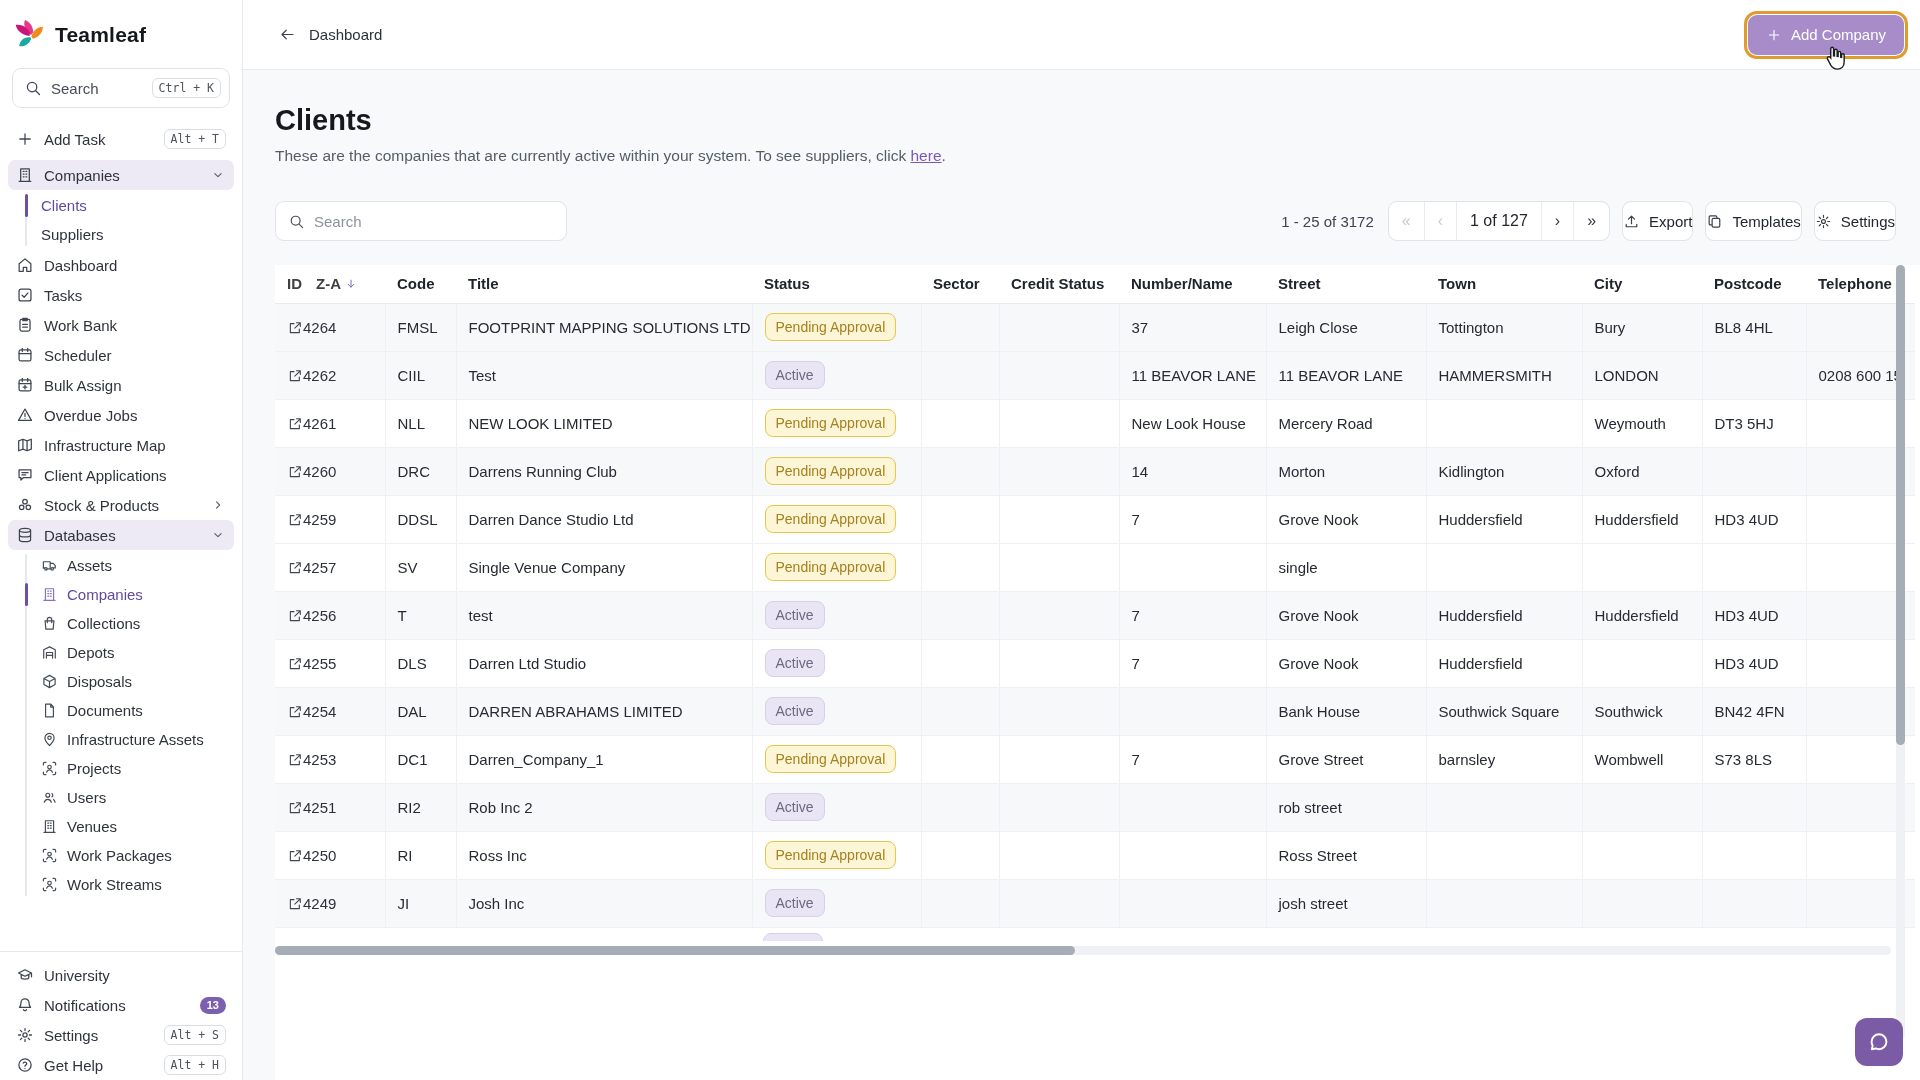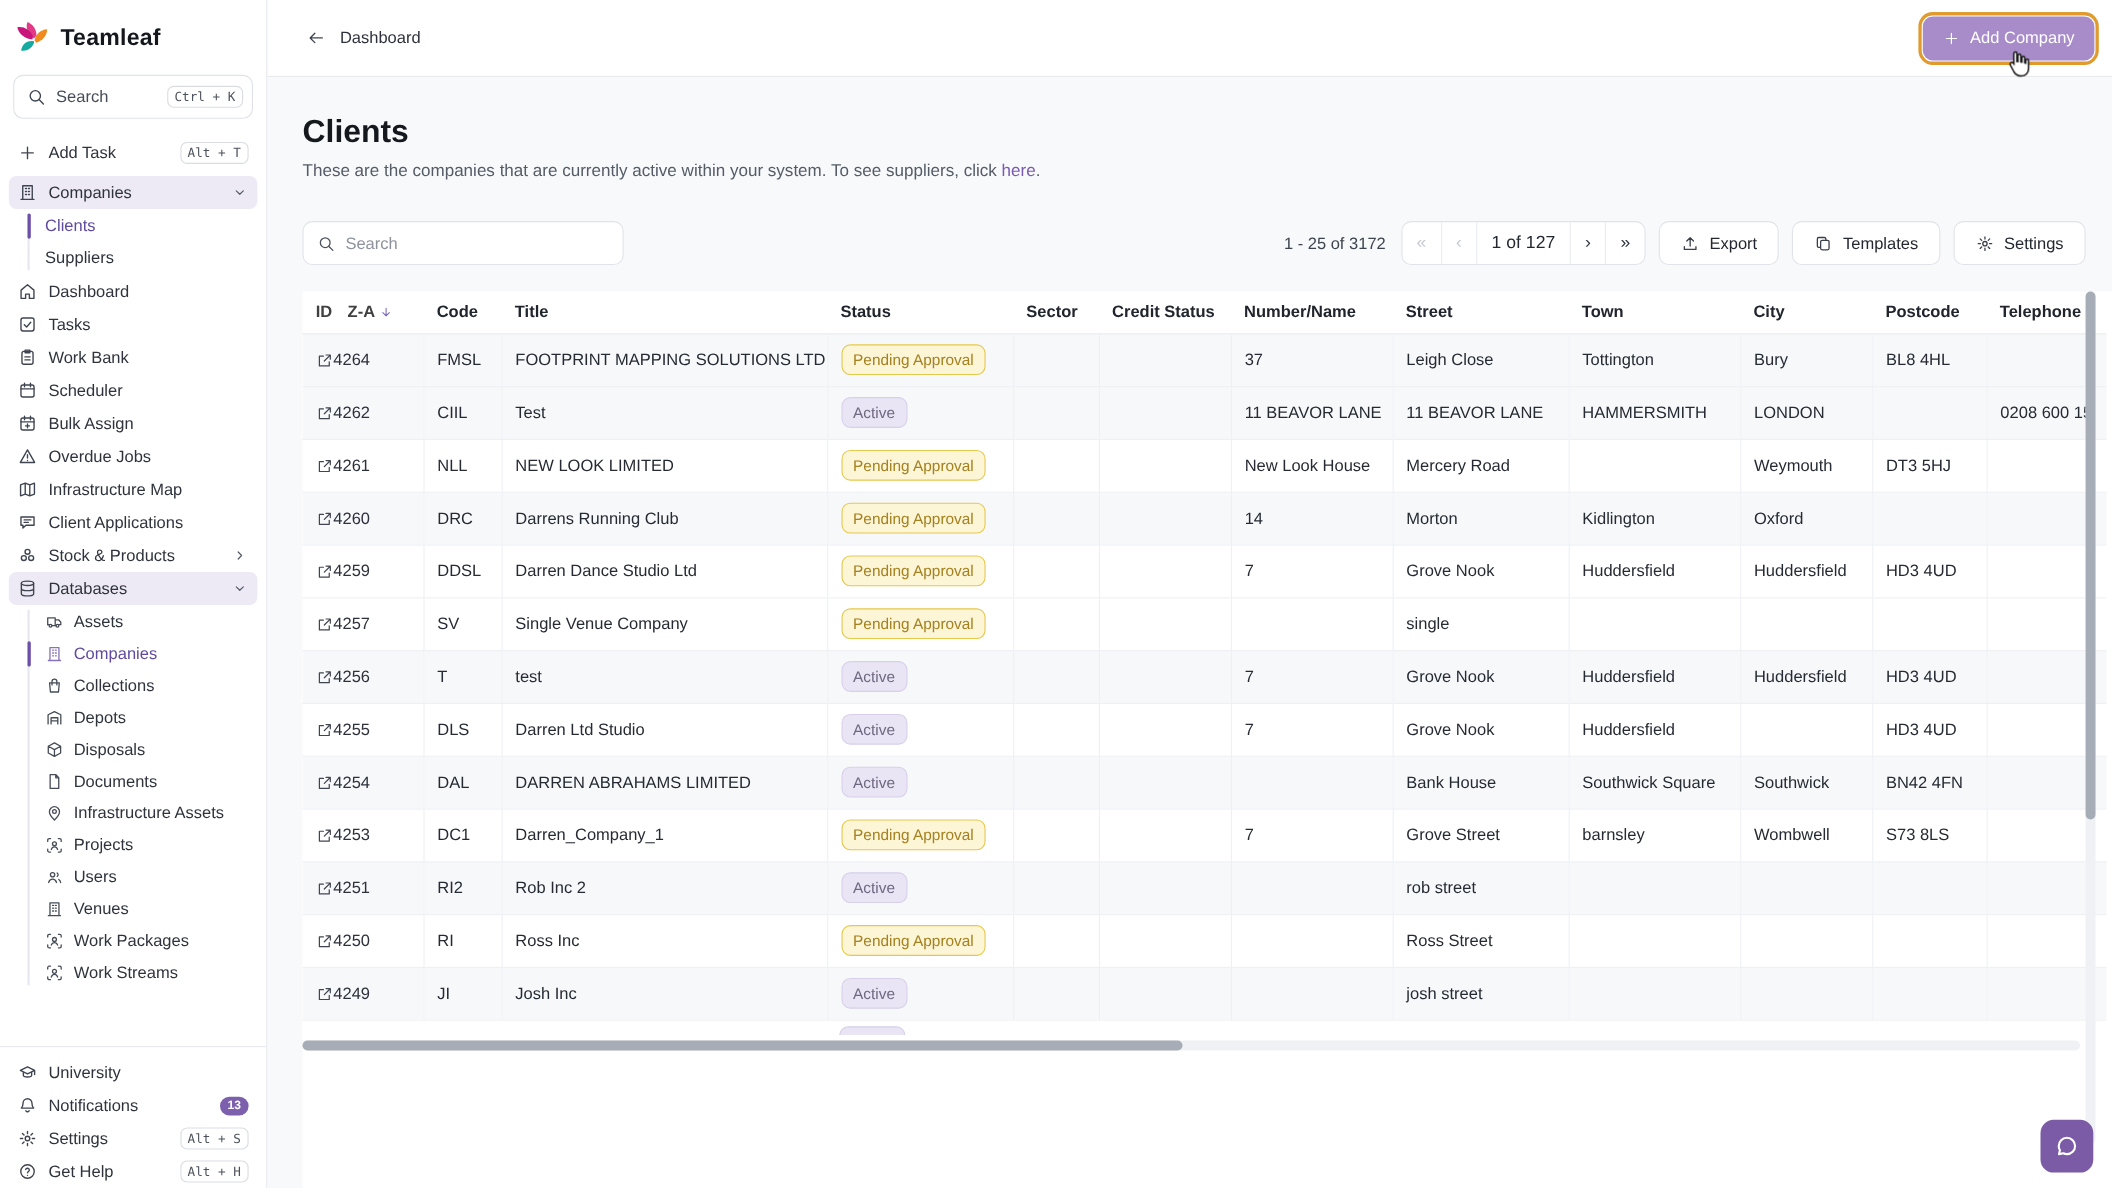--- a/index.html
+++ b/index.html
@@ -45,35 +45,35 @@
 
 .main{flex:1;display:flex;flex-direction:column;min-width:0;background:#f8f9fb;position:relative}
 .topbar{height:70px;min-height:70px;background:#fff;border-bottom:1px solid #e8eaee;display:flex;align-items:center;padding:0 16px 0 36px}
 .back{display:flex;align-items:center;gap:13px;color:#2c313b;cursor:pointer;font-size:15px}
 .back .ico{width:17px;height:17px}
 .add-company{margin-left:auto;background:#a78cc9;color:#fff;border:0;border-radius:9px;height:40px;padding:0 18px;display:flex;align-items:center;gap:9px;font:inherit;font-size:15px;outline:3px solid #e09b2e;outline-offset:1px;cursor:pointer}
 .add-company .ico{color:#fff;width:16px;height:16px}
 .content{flex:1;display:flex;flex-direction:column;padding:34px 0 0 32px;min-width:0;min-height:0}
 .page-title{font-size:29px;font-weight:700;color:#15181d;margin-bottom:10px}
 .page-desc{color:#555c66;font-size:15.5px}
-.page-desc a{color:#7a5ab0;cursor:pointer}
+.page-desc a{color:#7a5ab0;text-decoration:underline;cursor:pointer}
 .toolbar{display:flex;align-items:center;margin-top:36px;padding-right:24px}
 .tb-search{width:292px;height:40px;background:#fff;border:1px solid #e0e3e9;border-radius:9px;display:flex;align-items:center;gap:9px;padding:0 12px}
 .tb-search .ico{color:#4a515b;width:17px;height:17px}
 .tb-search input{border:0;outline:0;flex:1;font:inherit;color:#3f4650;min-width:0;background:transparent}
 .tb-search input::placeholder{color:#8d939c;opacity:1}
 .tb-right{margin-left:auto;display:flex;align-items:center;gap:12px}
 .range{color:#3e444e;margin-right:2px}
 .pager{display:flex;align-items:stretch;background:#fff;border:1px solid #e0e3e9;border-radius:9px;height:40px;overflow:hidden}
 .pager>span{display:flex;align-items:center;justify-content:center;padding:0 13px;border-right:1px solid #e9ecf0;font-size:16px;cursor:pointer}
 .pager>span:last-child{border-right:0}
 .pg-dis{color:#c6cbd3}
 .pg-en{color:#343a44}
 .pg-label{min-width:80px;color:#23272f;font-size:15px;cursor:default}
-.btn{display:flex;align-items:center;gap:9px;background:#fff;border:1px solid #e0e3e9;border-radius:9px;height:40px;padding:0 19px;font:inherit;font-size:15px;color:#23272f;cursor:pointer}
+.btn{display:flex;align-items:center;gap:9px;background:#fff;border:1px solid #e0e3e9;border-radius:9px;height:40px;padding:0 0;font:inherit;font-size:15px;color:#23272f;cursor:pointer}
 .btn .ico{width:17px;height:17px;color:#3a404a}
 
 
 .table-zone{flex:1;margin-top:24px;background:#fff;min-height:0;position:relative}
 table{border-collapse:collapse;table-layout:fixed;width:1640px}
 thead th{height:38px;text-align:left;font-weight:700;font-size:15px;color:#20242c;padding:0 12px;border-bottom:1px solid #e8eaee;background:#fff;white-space:nowrap;overflow:hidden}
 .th-id{display:flex;align-items:flex-start;gap:14px;color:#404040}
 .th-sort{display:flex;align-items:center;gap:3px;font-weight:700}
 .th-sort .ico{width:14px;height:14px;color:#7b68b5}
 tbody td{height:48px;padding:0 12px;border-bottom:1px solid #eef0f4;border-right:1px solid #eef0f4;white-space:nowrap;overflow:hidden;color:#262b33}

